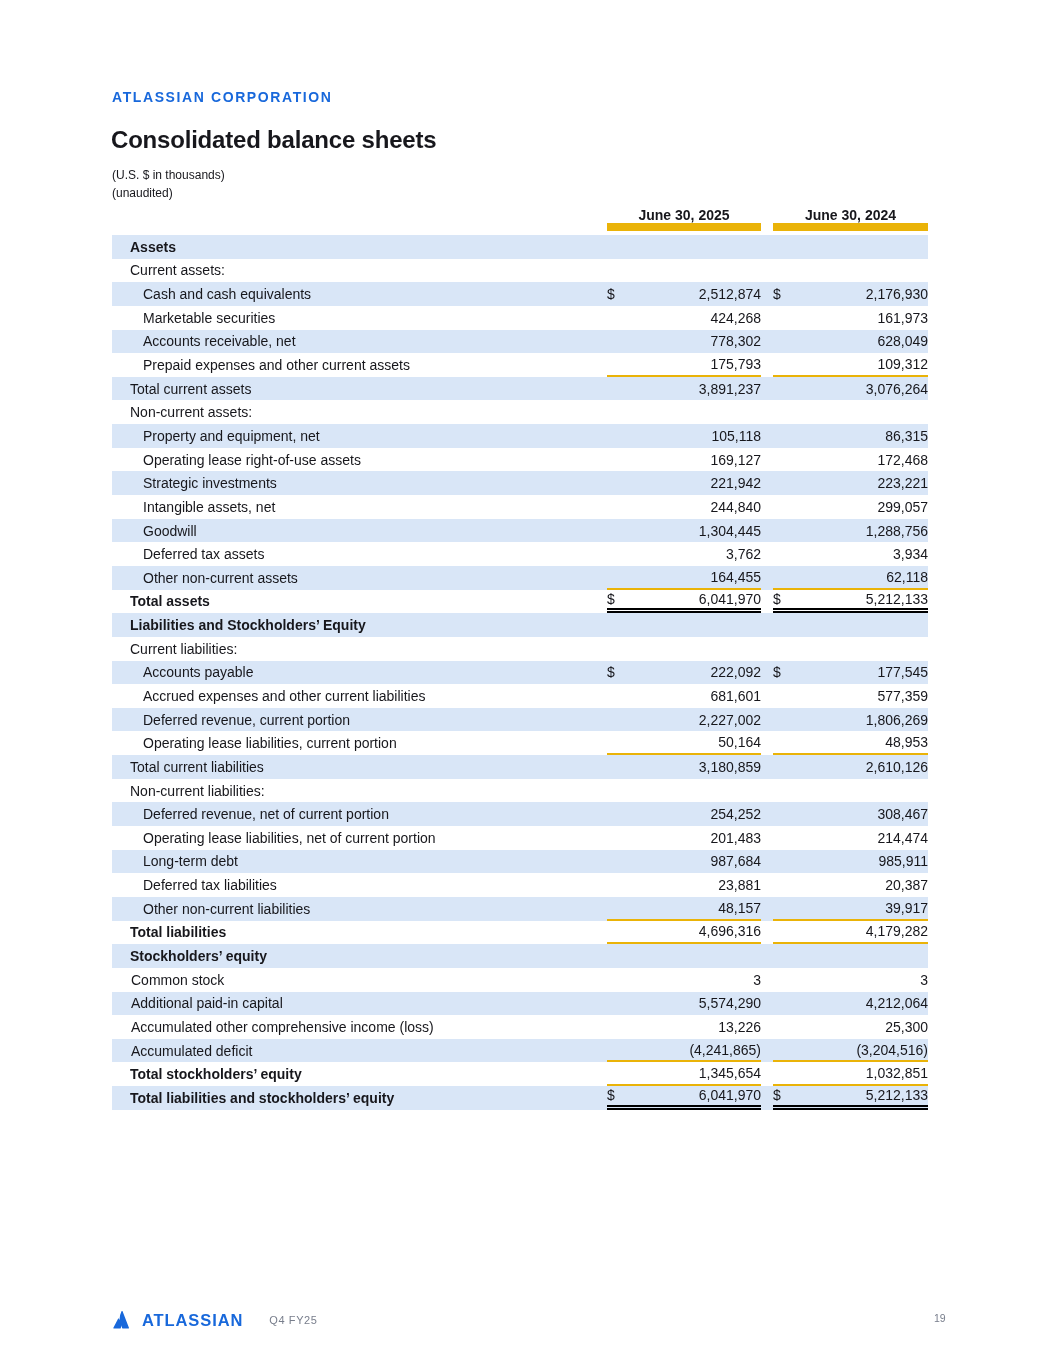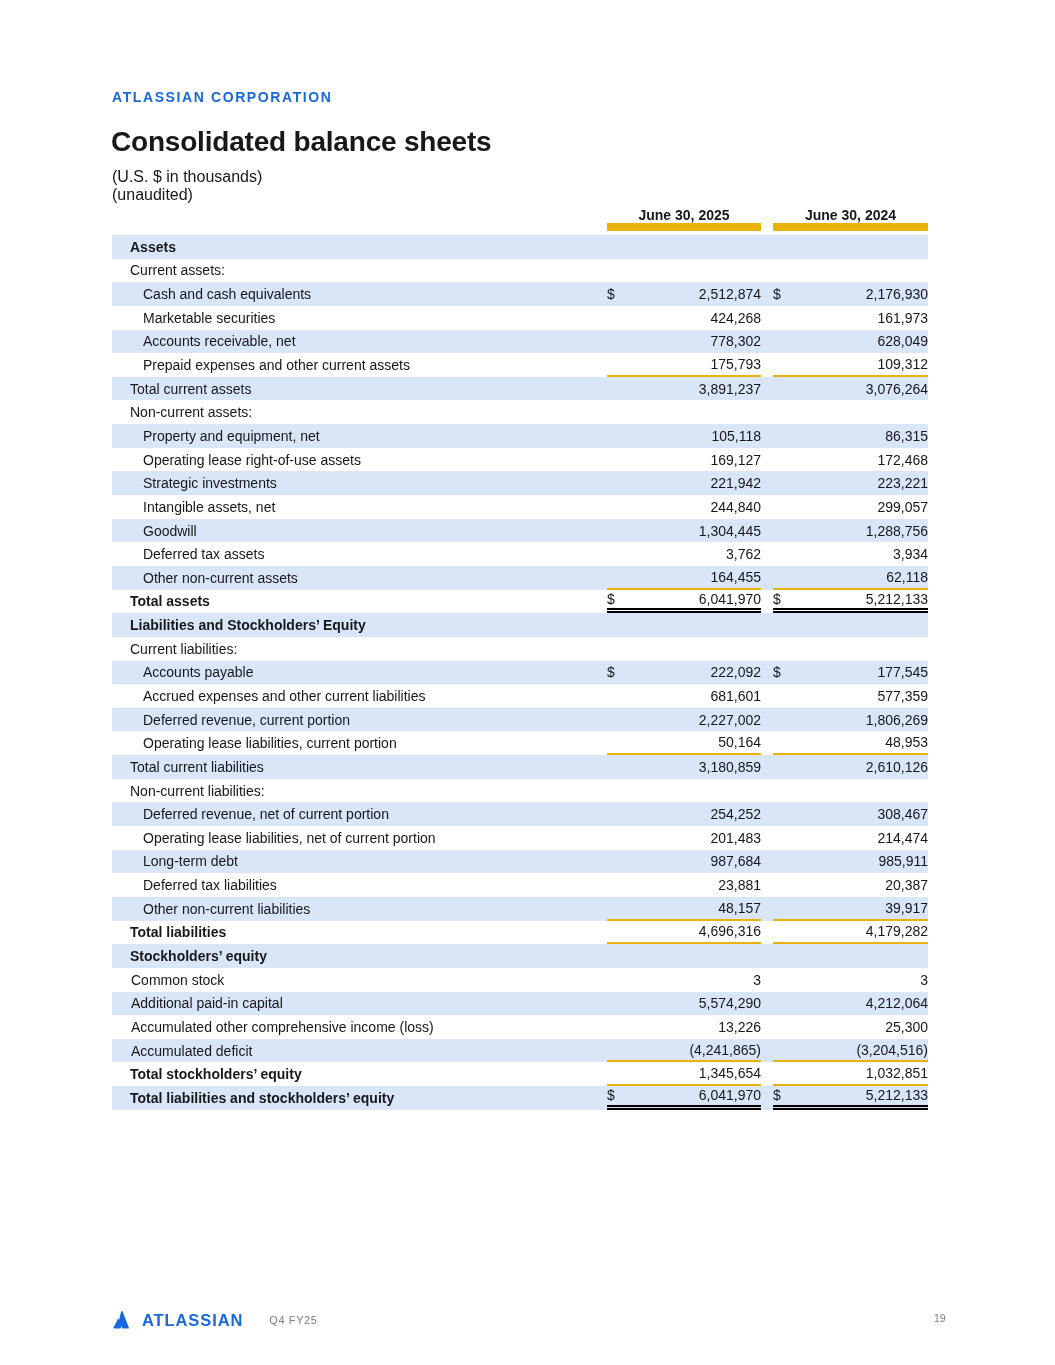--- a/index.html
+++ b/index.html
@@ -11,23 +11,23 @@
   }
   .page { position:absolute; inset:0; overflow:hidden;border-radius:11px; }
 
   
   .company {
     position:absolute; left:112px; top:89px;
     color:var(--brand,#1868db); font-size:14px; font-weight:700; letter-spacing:1.6px;
   }
   .title {
     position:absolute; left:111px; top:126px; margin:0;
-    font-size:28px; font-weight:700; letter-spacing:-0.2px; color:var(--text,#17171c);
-  }
-  .note { position:absolute; left:112px; font-size:16px; color:var(--text,#17171c); }
+    font-size:24px; font-weight:700; letter-spacing:-0.2px; color:var(--text,#17171c);
+  }
+  .note { position:absolute; left:112px; font-size:12px; color:var(--text,#17171c); }
   .note-units { top:168px; }
   .note-audit { top:186px; }
 
   
   table.bs {
     position:absolute; left:112px; top:205px; width:816px;
     border-collapse:separate; border-spacing:0; table-layout:fixed;
     font-size:14px;
   }
   table.bs td {

